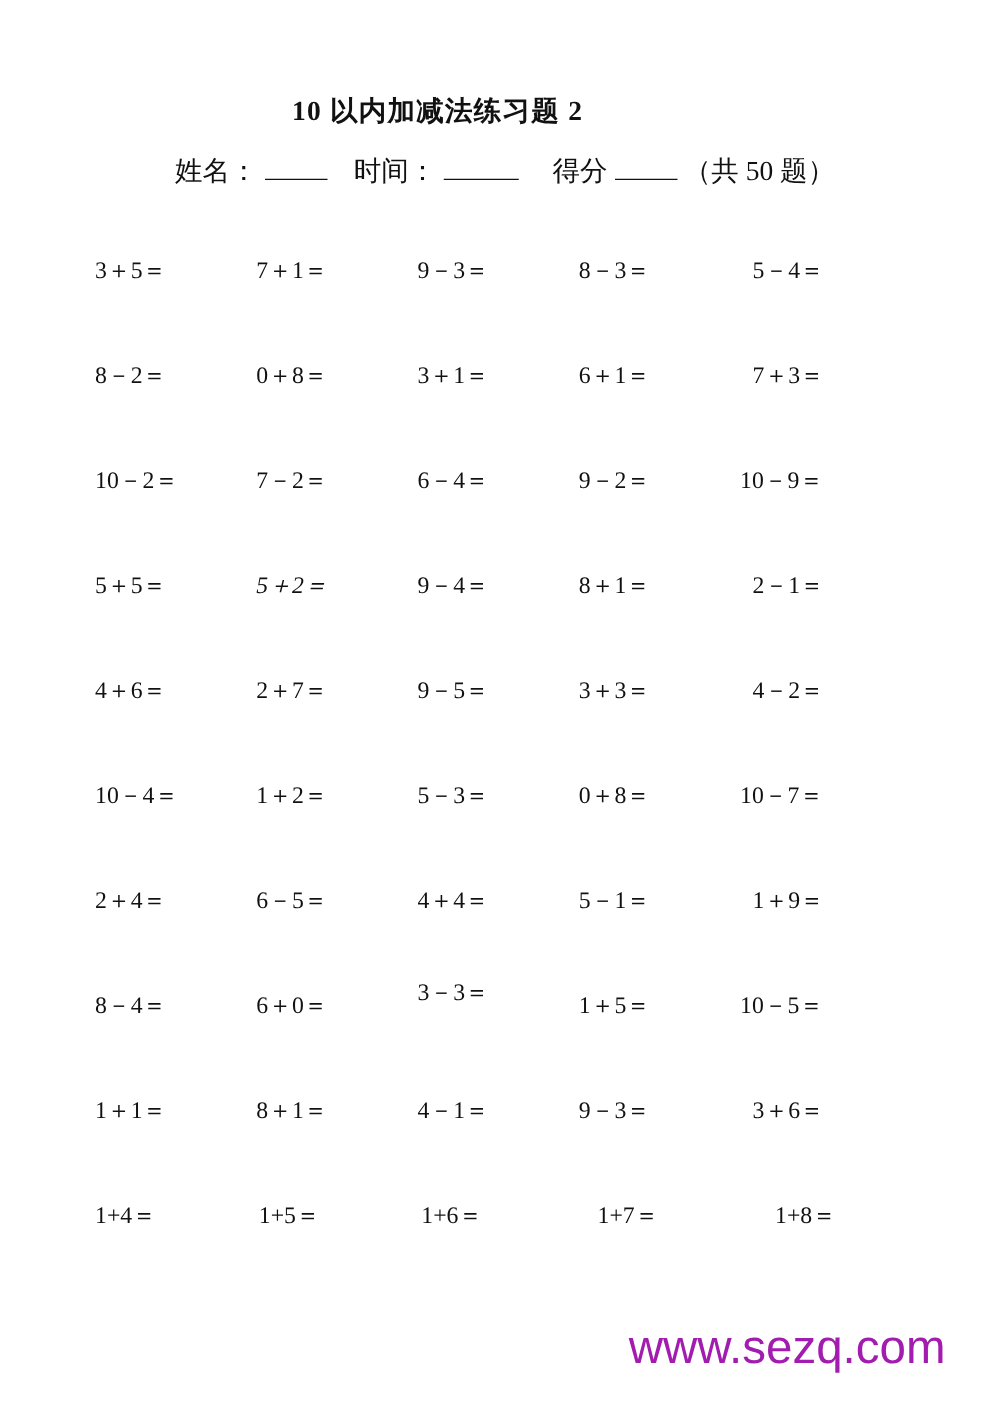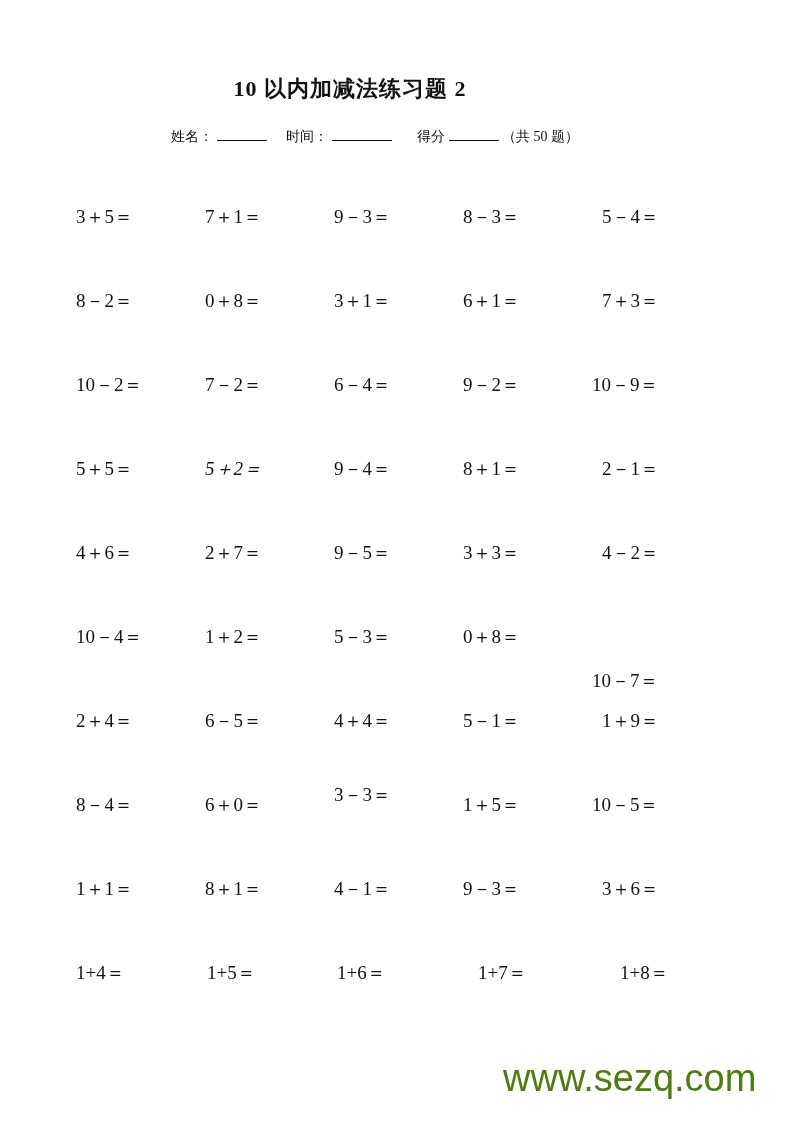--- a/index.html
+++ b/index.html
@@ -5,31 +5,31 @@
     html, body { margin: 0; padding: 0; background: #ffffff; }
     body {
       width: 800px; height: 1131px; position: relative; overflow: hidden;
       font-family: "Liberation Serif", "DejaVu Serif", serif; color: #111;
     }
     .title {
       position: absolute; left: 0; top: 74px; width: 700px; text-align: center;
       font-size: 22px; font-weight: bold; letter-spacing: 1px;
     }
     .subtitle {
-      position: absolute; left: 171px; top: 122px; font-size: 14px; white-space: nowrap;
+      position: absolute; left: 140px; top: 122px; font-size: 22px; white-space: nowrap;
     }
     .subtitle span { display: inline-block; }
     .blank { display: inline-block; border-bottom: 1px solid #111; height: 18px; vertical-align: baseline; }
     .grid { position: absolute; left: 0; top: 0; }
     .cell {
       position: absolute; font-size: 19px; white-space: nowrap; line-height: 24px;
     }
     .watermark {
       position: absolute; left: 503px; top: 1057px; font-family: "Liberation Sans", "DejaVu Sans", sans-serif;
-      font-size: 38px; color: #4d7c0f; letter-spacing: 0px;
+      font-size: 38px; color: #a21caf; letter-spacing: 0px;
     }
   </style>
 </head>
 <body>
 
 <div class="title">10 以内加减法练习题 2</div>
 
 <div class="subtitle">
   <span>姓名：</span>
   <span class="blank" style="width:50px;margin-right:16px;"></span>
@@ -63,21 +63,21 @@
     <div class="cell" style="left: 602px; top: 457px;">2－1＝</div>
     <div class="cell" style="left: 76px; top: 541px;">4＋6＝</div>
     <div class="cell" style="left: 205px; top: 541px;">2＋7＝</div>
     <div class="cell" style="left: 334px; top: 541px;">9－5＝</div>
     <div class="cell" style="left: 463px; top: 541px;">3＋3＝</div>
     <div class="cell" style="left: 602px; top: 541px;">4－2＝</div>
     <div class="cell" style="left: 76px; top: 625px;">10－4＝</div>
     <div class="cell" style="left: 205px; top: 625px;">1＋2＝</div>
     <div class="cell" style="left: 334px; top: 625px;">5－3＝</div>
     <div class="cell" style="left: 463px; top: 625px;">0＋8＝</div>
-    <div class="cell" style="left: 592px; top: 625px; margin-top: 44px;">10－7＝</div>
+    <div class="cell" style="left: 592px; top: 625px;">10－7＝</div>
     <div class="cell" style="left: 76px; top: 709px;">2＋4＝</div>
     <div class="cell" style="left: 205px; top: 709px;">6－5＝</div>
     <div class="cell" style="left: 334px; top: 709px;">4＋4＝</div>
     <div class="cell" style="left: 463px; top: 709px;">5－1＝</div>
     <div class="cell" style="left: 602px; top: 709px;">1＋9＝</div>
     <div class="cell" style="left: 76px; top: 793px;">8－4＝</div>
     <div class="cell" style="left: 205px; top: 793px;">6＋0＝</div>
     <div class="cell" style="left: 334px; top: 783px;">3－3＝</div>
     <div class="cell" style="left: 463px; top: 793px;">1＋5＝</div>
     <div class="cell" style="left: 592px; top: 793px;">10－5＝</div>

